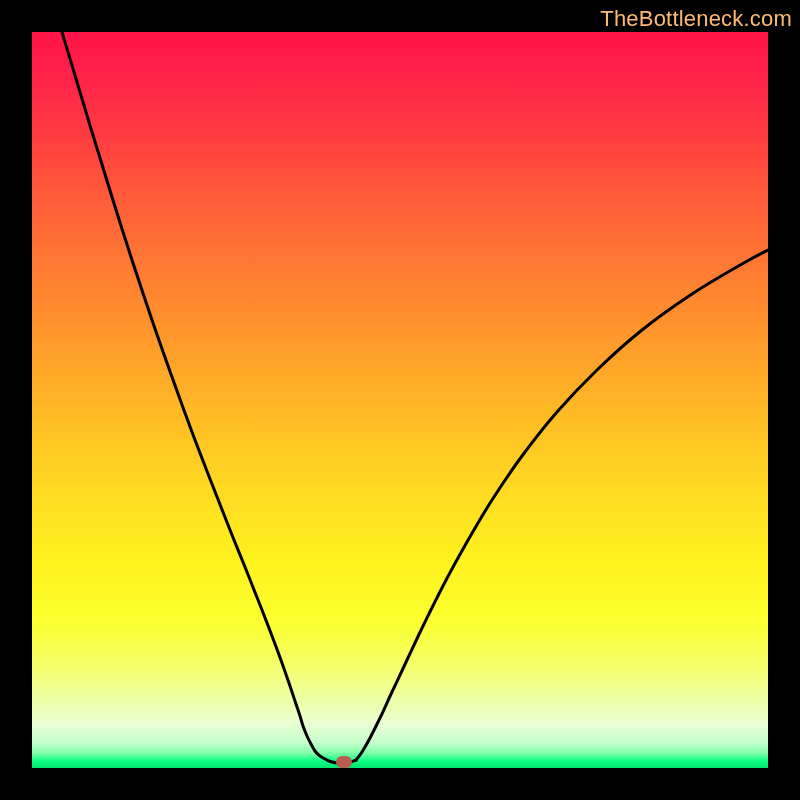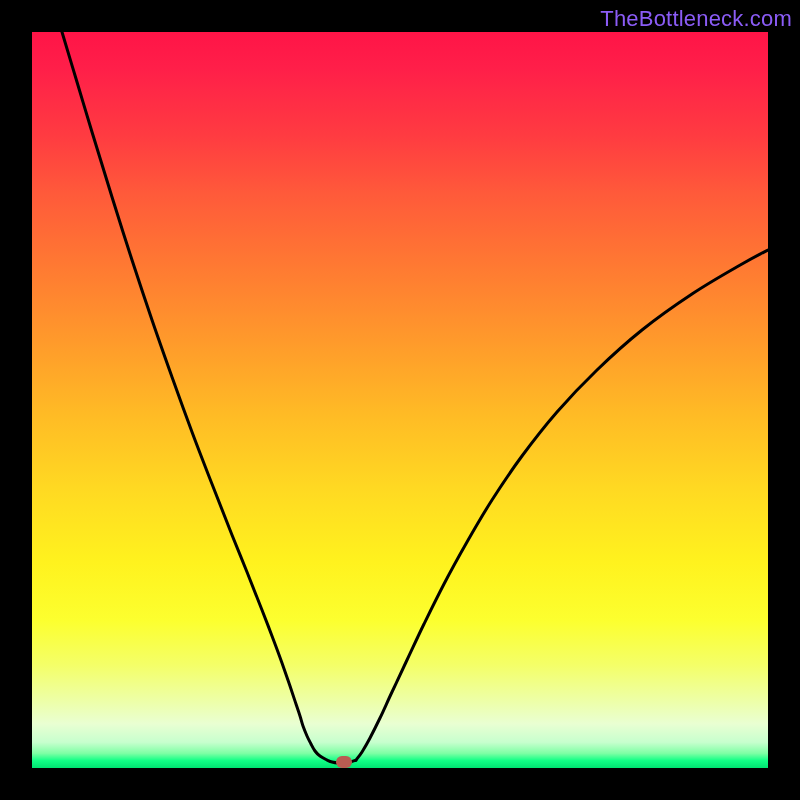--- a/index.html
+++ b/index.html
@@ -34,21 +34,21 @@
       #c7ffce 96.5%,
       #7fffa5 98%,
       #11ff85 99%,
       #00e472 100%
     );
   }
   .watermark {
     position: absolute;
     top: 6px;
     right: 8px;
-    color: #8b5cf6;
+    color: #fdba74;
     font-size: 22px;
     letter-spacing: 0.2px;
   }
   .marker {
     position: absolute;
     width: 16px;
     height: 12px;
     background: #b95c52;
     border-radius: 6px;
     transform: translate(-50%, -50%);

